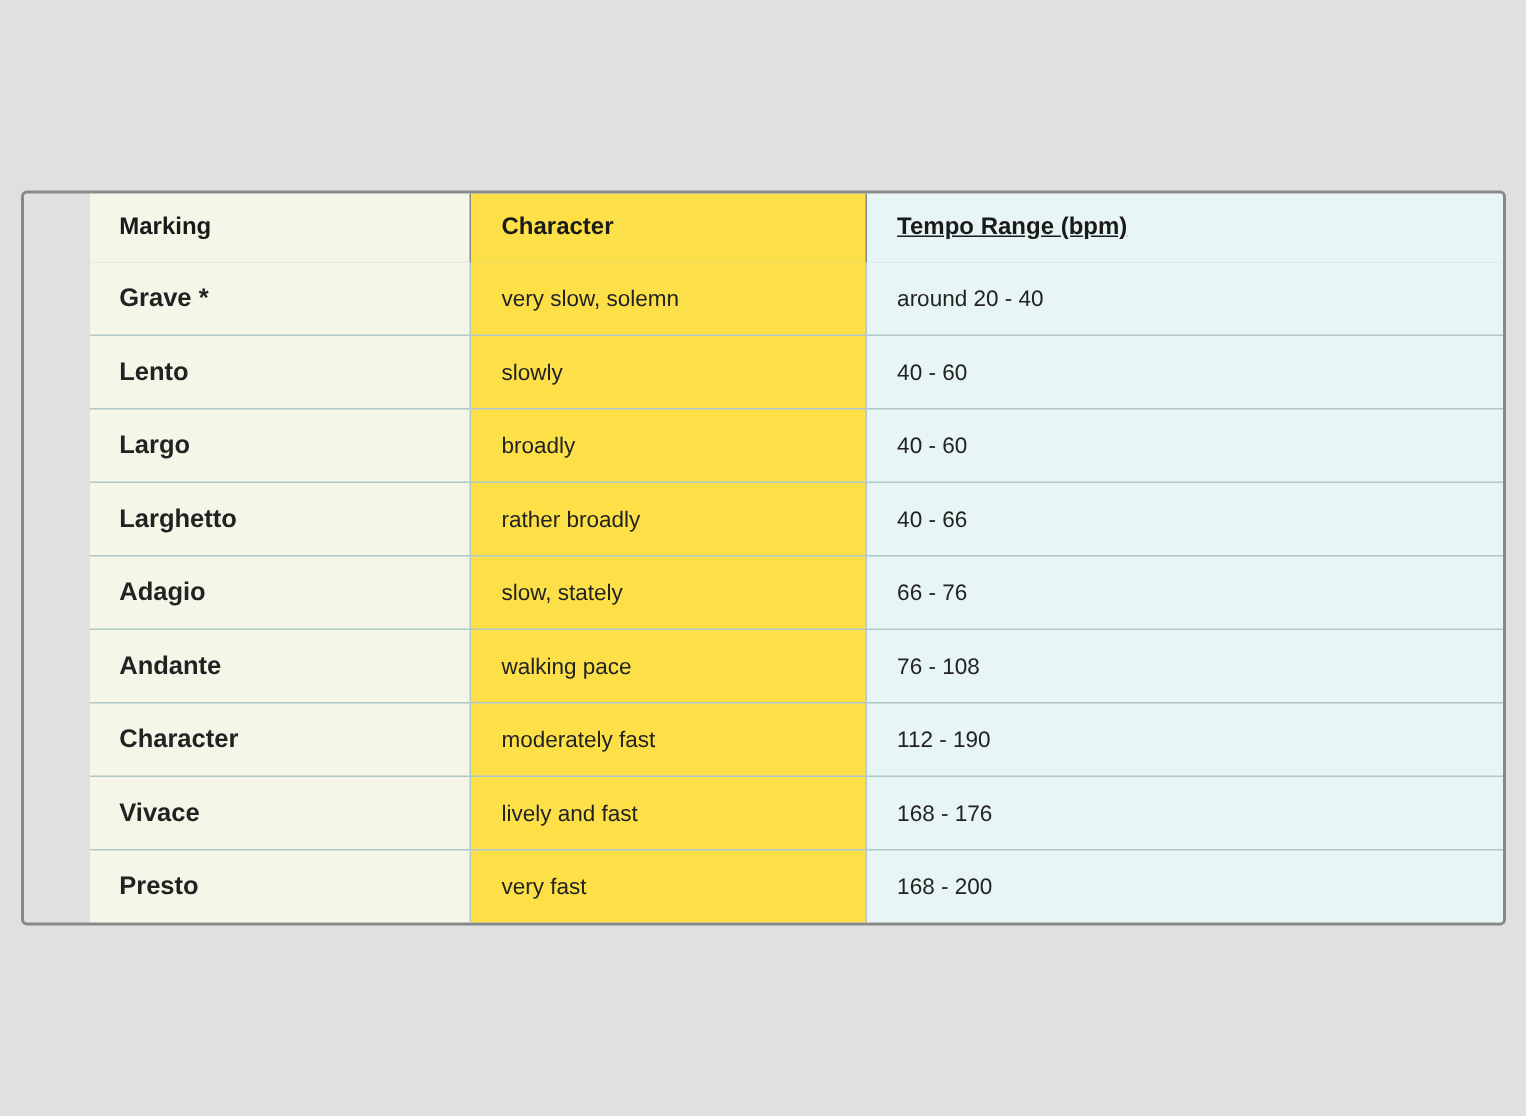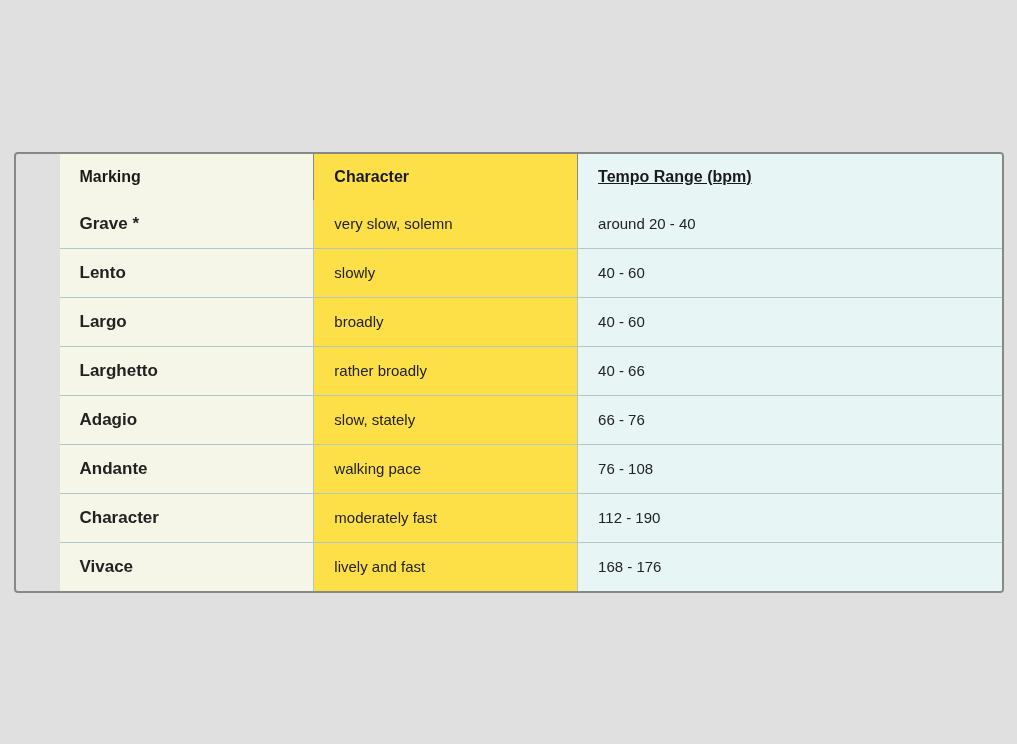--- a/index.html
+++ b/index.html
@@ -133,15 +133,20 @@
         <tr>
           <td class="col-marking"><span class="marking-label">Character</span></td>
           <td class="col-character">moderately fast</td>
           <td class="col-tempo">112 - 190</td>
         </tr>
         <tr>
           <td class="col-marking"><span class="marking-label">Vivace</span></td>
           <td class="col-character">lively and fast</td>
           <td class="col-tempo">168 - 176</td>
         </tr>
+        <tr>
+          <td class="col-marking"><span class="marking-label">Presto</span></td>
+          <td class="col-character">very fast</td>
+          <td class="col-tempo">168 - 200</td>
+        </tr>
       </tbody>
   </table>
 </div>
 
 </body></html>

